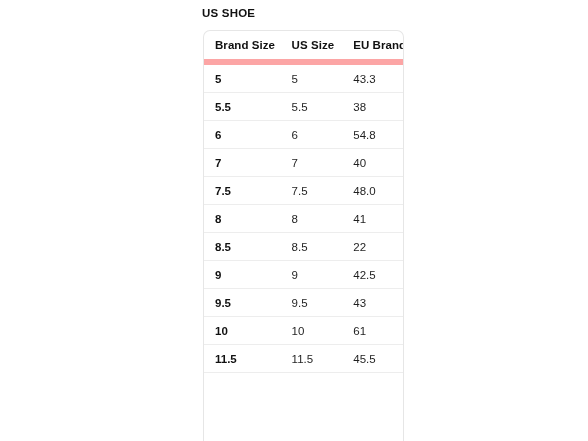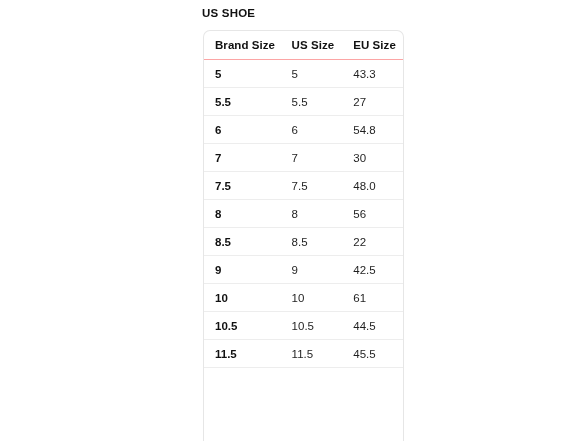--- a/index.html
+++ b/index.html
@@ -59,21 +59,21 @@
   table.size-table col.c-brand { width: 38.5%; }
   table.size-table col.c-us    { width: 31%; }
   table.size-table col.c-eu    { width: 30.5%; }
 
   table.size-table thead th {
     text-align: left;
     font-weight: bold;
     font-size: 11.5px;
     color: #111111;
     padding: 8px 0 8px 11px;
-    border-bottom: 1px solid #fca5a5;
+    border-bottom: 6px solid #fca5a5;
     white-space: nowrap;
     letter-spacing: 0.05px;
   }
   table.size-table tbody td {
     padding: 8px 0 7px 11px;
     border-bottom: 1px solid #ededed;
     white-space: nowrap;
     font-size: 11.5px;
     color: #1f1f1f;
     height: 11px;
@@ -98,73 +98,73 @@
     <table class="size-table">
       <colgroup>
         <col class="c-brand">
         <col class="c-us">
         <col class="c-eu">
       </colgroup>
       <thead>
         <tr>
           <th>Brand Size</th>
           <th>US Size</th>
-          <th>EU Size</th>
+          <th>EU Brand</th>
         </tr>
       </thead>
       <tbody id="table-body">
           <tr>
             <td class="brand">5</td>
             <td>5</td>
             <td>43.3</td>
           </tr>
           <tr>
             <td class="brand">5.5</td>
             <td>5.5</td>
-            <td>27</td>
+            <td>38</td>
           </tr>
           <tr>
             <td class="brand">6</td>
             <td>6</td>
             <td>54.8</td>
           </tr>
           <tr>
             <td class="brand">7</td>
             <td>7</td>
-            <td>30</td>
+            <td>40</td>
           </tr>
           <tr>
             <td class="brand">7.5</td>
             <td>7.5</td>
             <td>48.0</td>
           </tr>
           <tr>
             <td class="brand">8</td>
             <td>8</td>
-            <td>56</td>
+            <td>41</td>
           </tr>
           <tr>
             <td class="brand">8.5</td>
             <td>8.5</td>
             <td>22</td>
           </tr>
           <tr>
             <td class="brand">9</td>
             <td>9</td>
             <td>42.5</td>
           </tr>
           <tr>
+            <td class="brand">9.5</td>
+            <td>9.5</td>
+            <td>43</td>
+          </tr>
+          <tr>
             <td class="brand">10</td>
             <td>10</td>
             <td>61</td>
-          </tr>
-          <tr>
-            <td class="brand">10.5</td>
-            <td>10.5</td>
-            <td>44.5</td>
           </tr>
           <tr>
             <td class="brand">11.5</td>
             <td>11.5</td>
             <td>45.5</td>
           </tr>
         </tbody>
     </table>
   </div>
 

